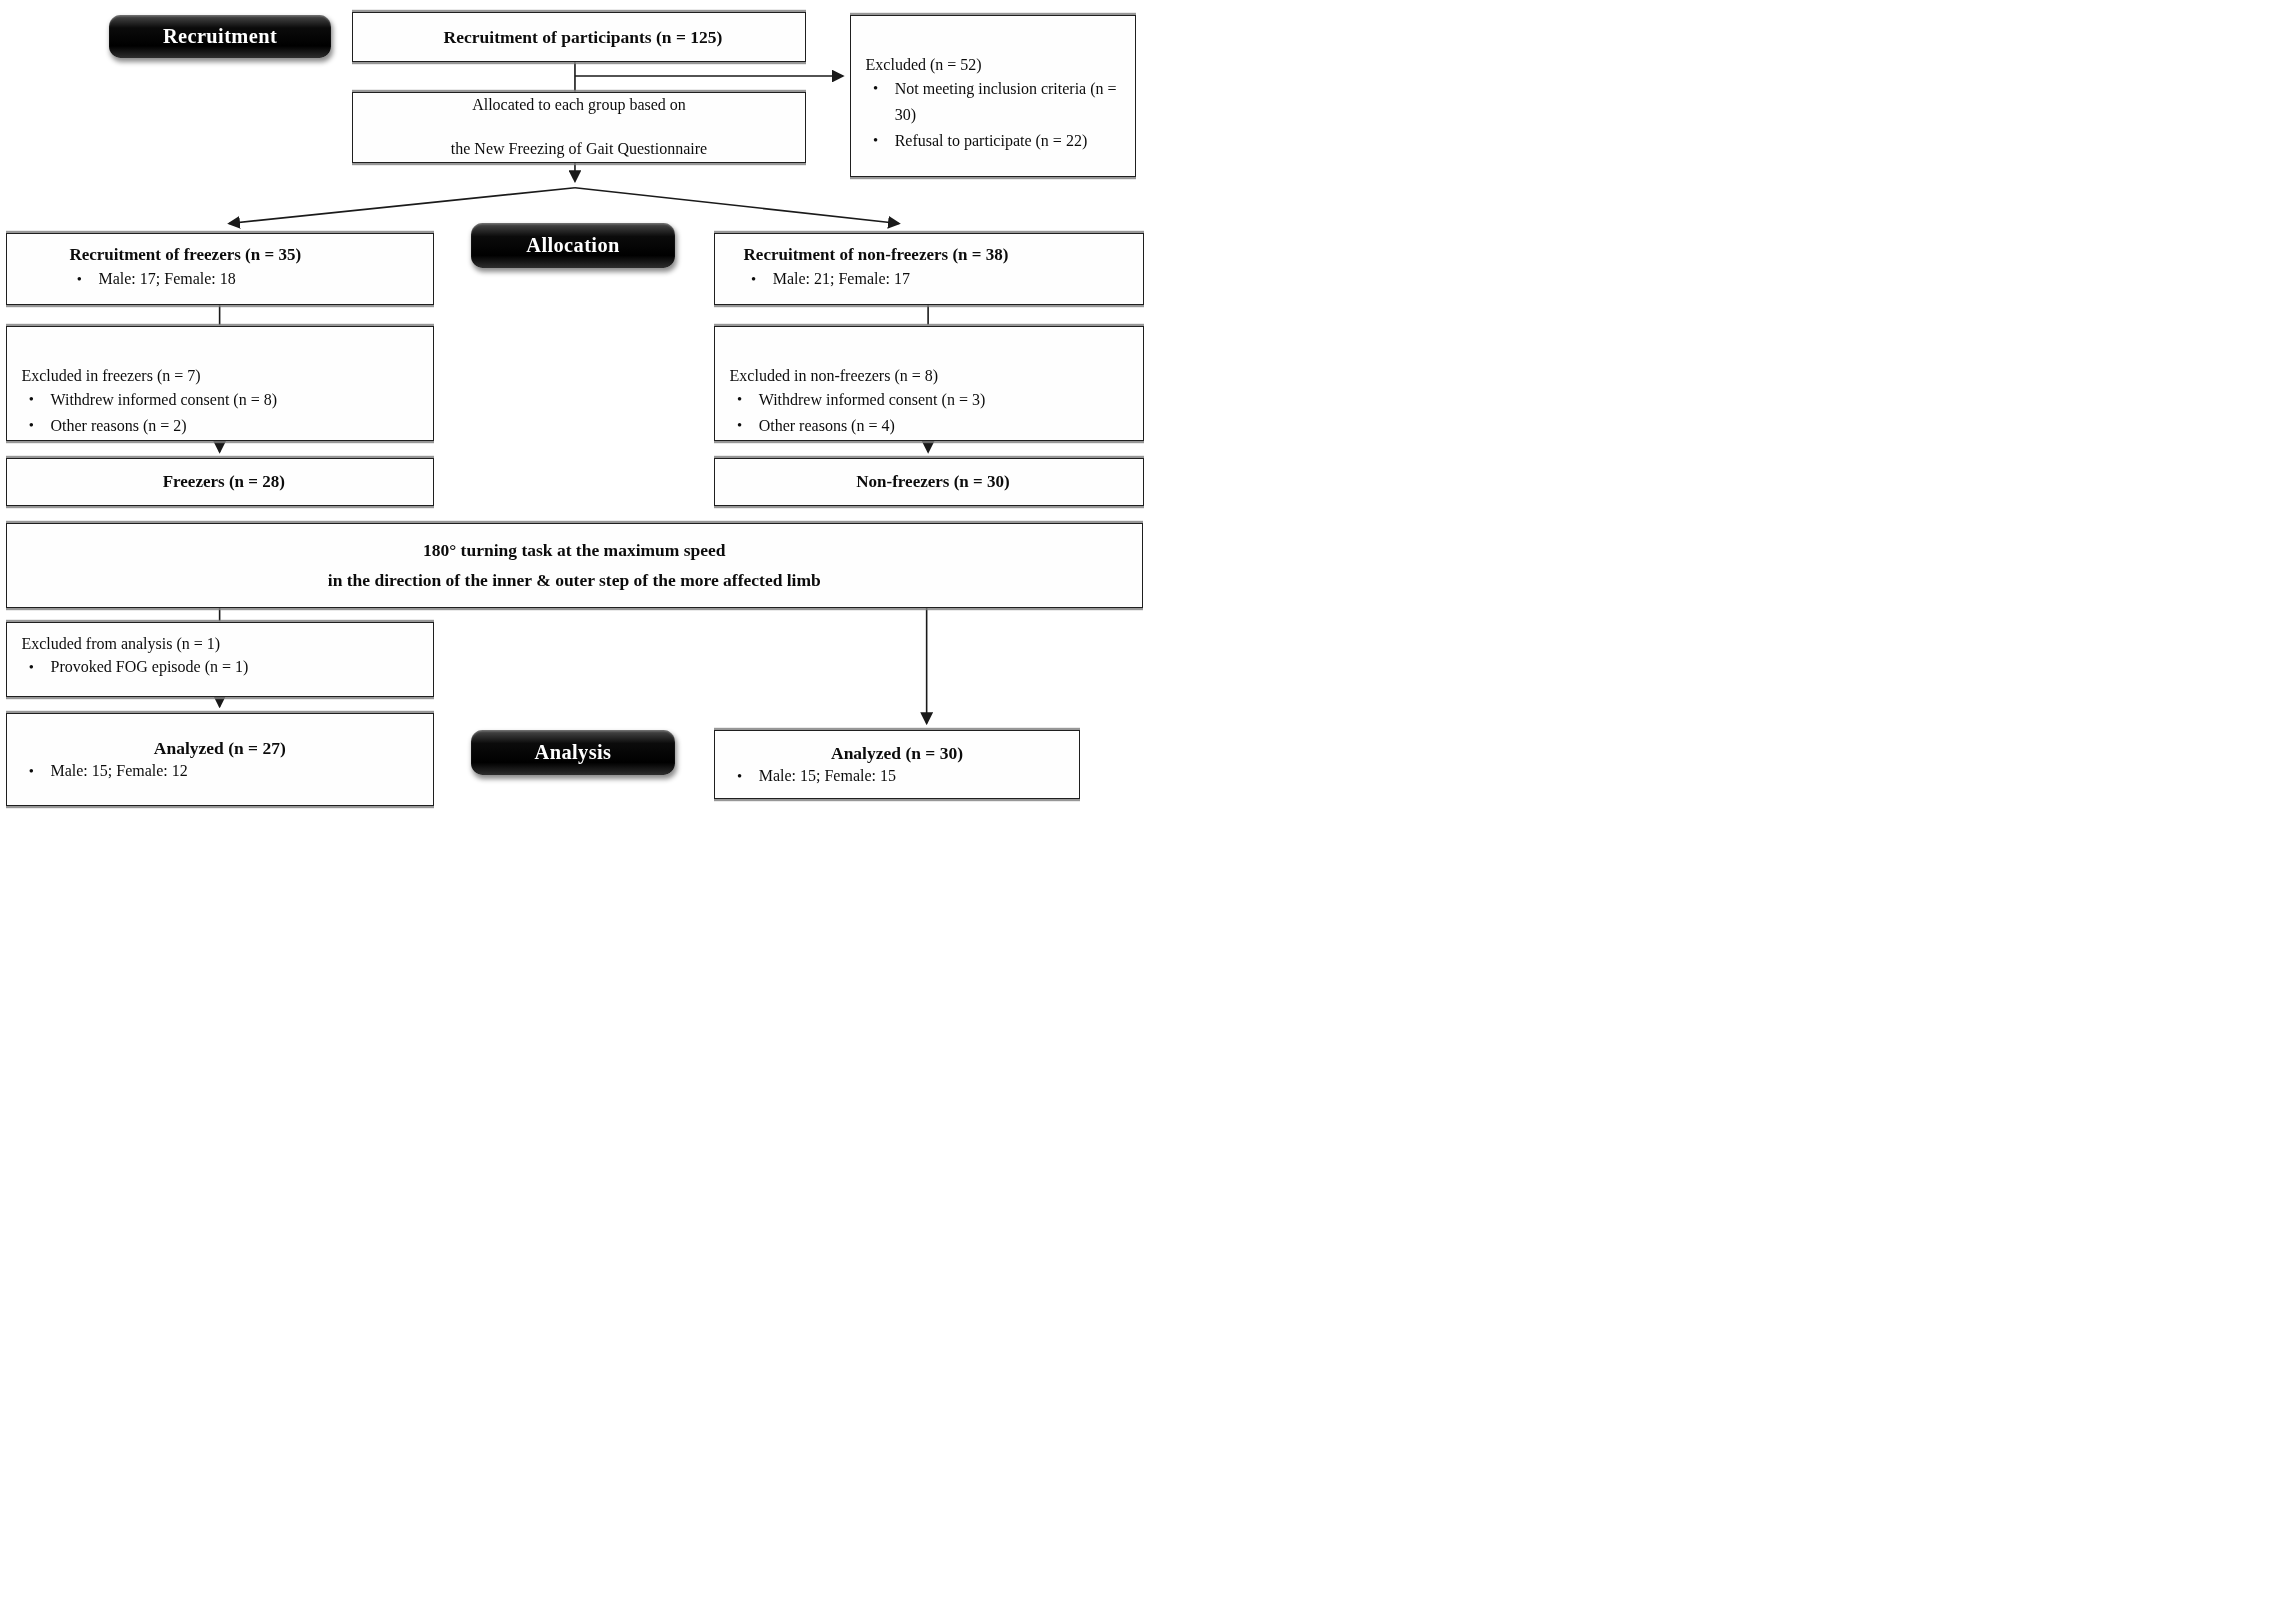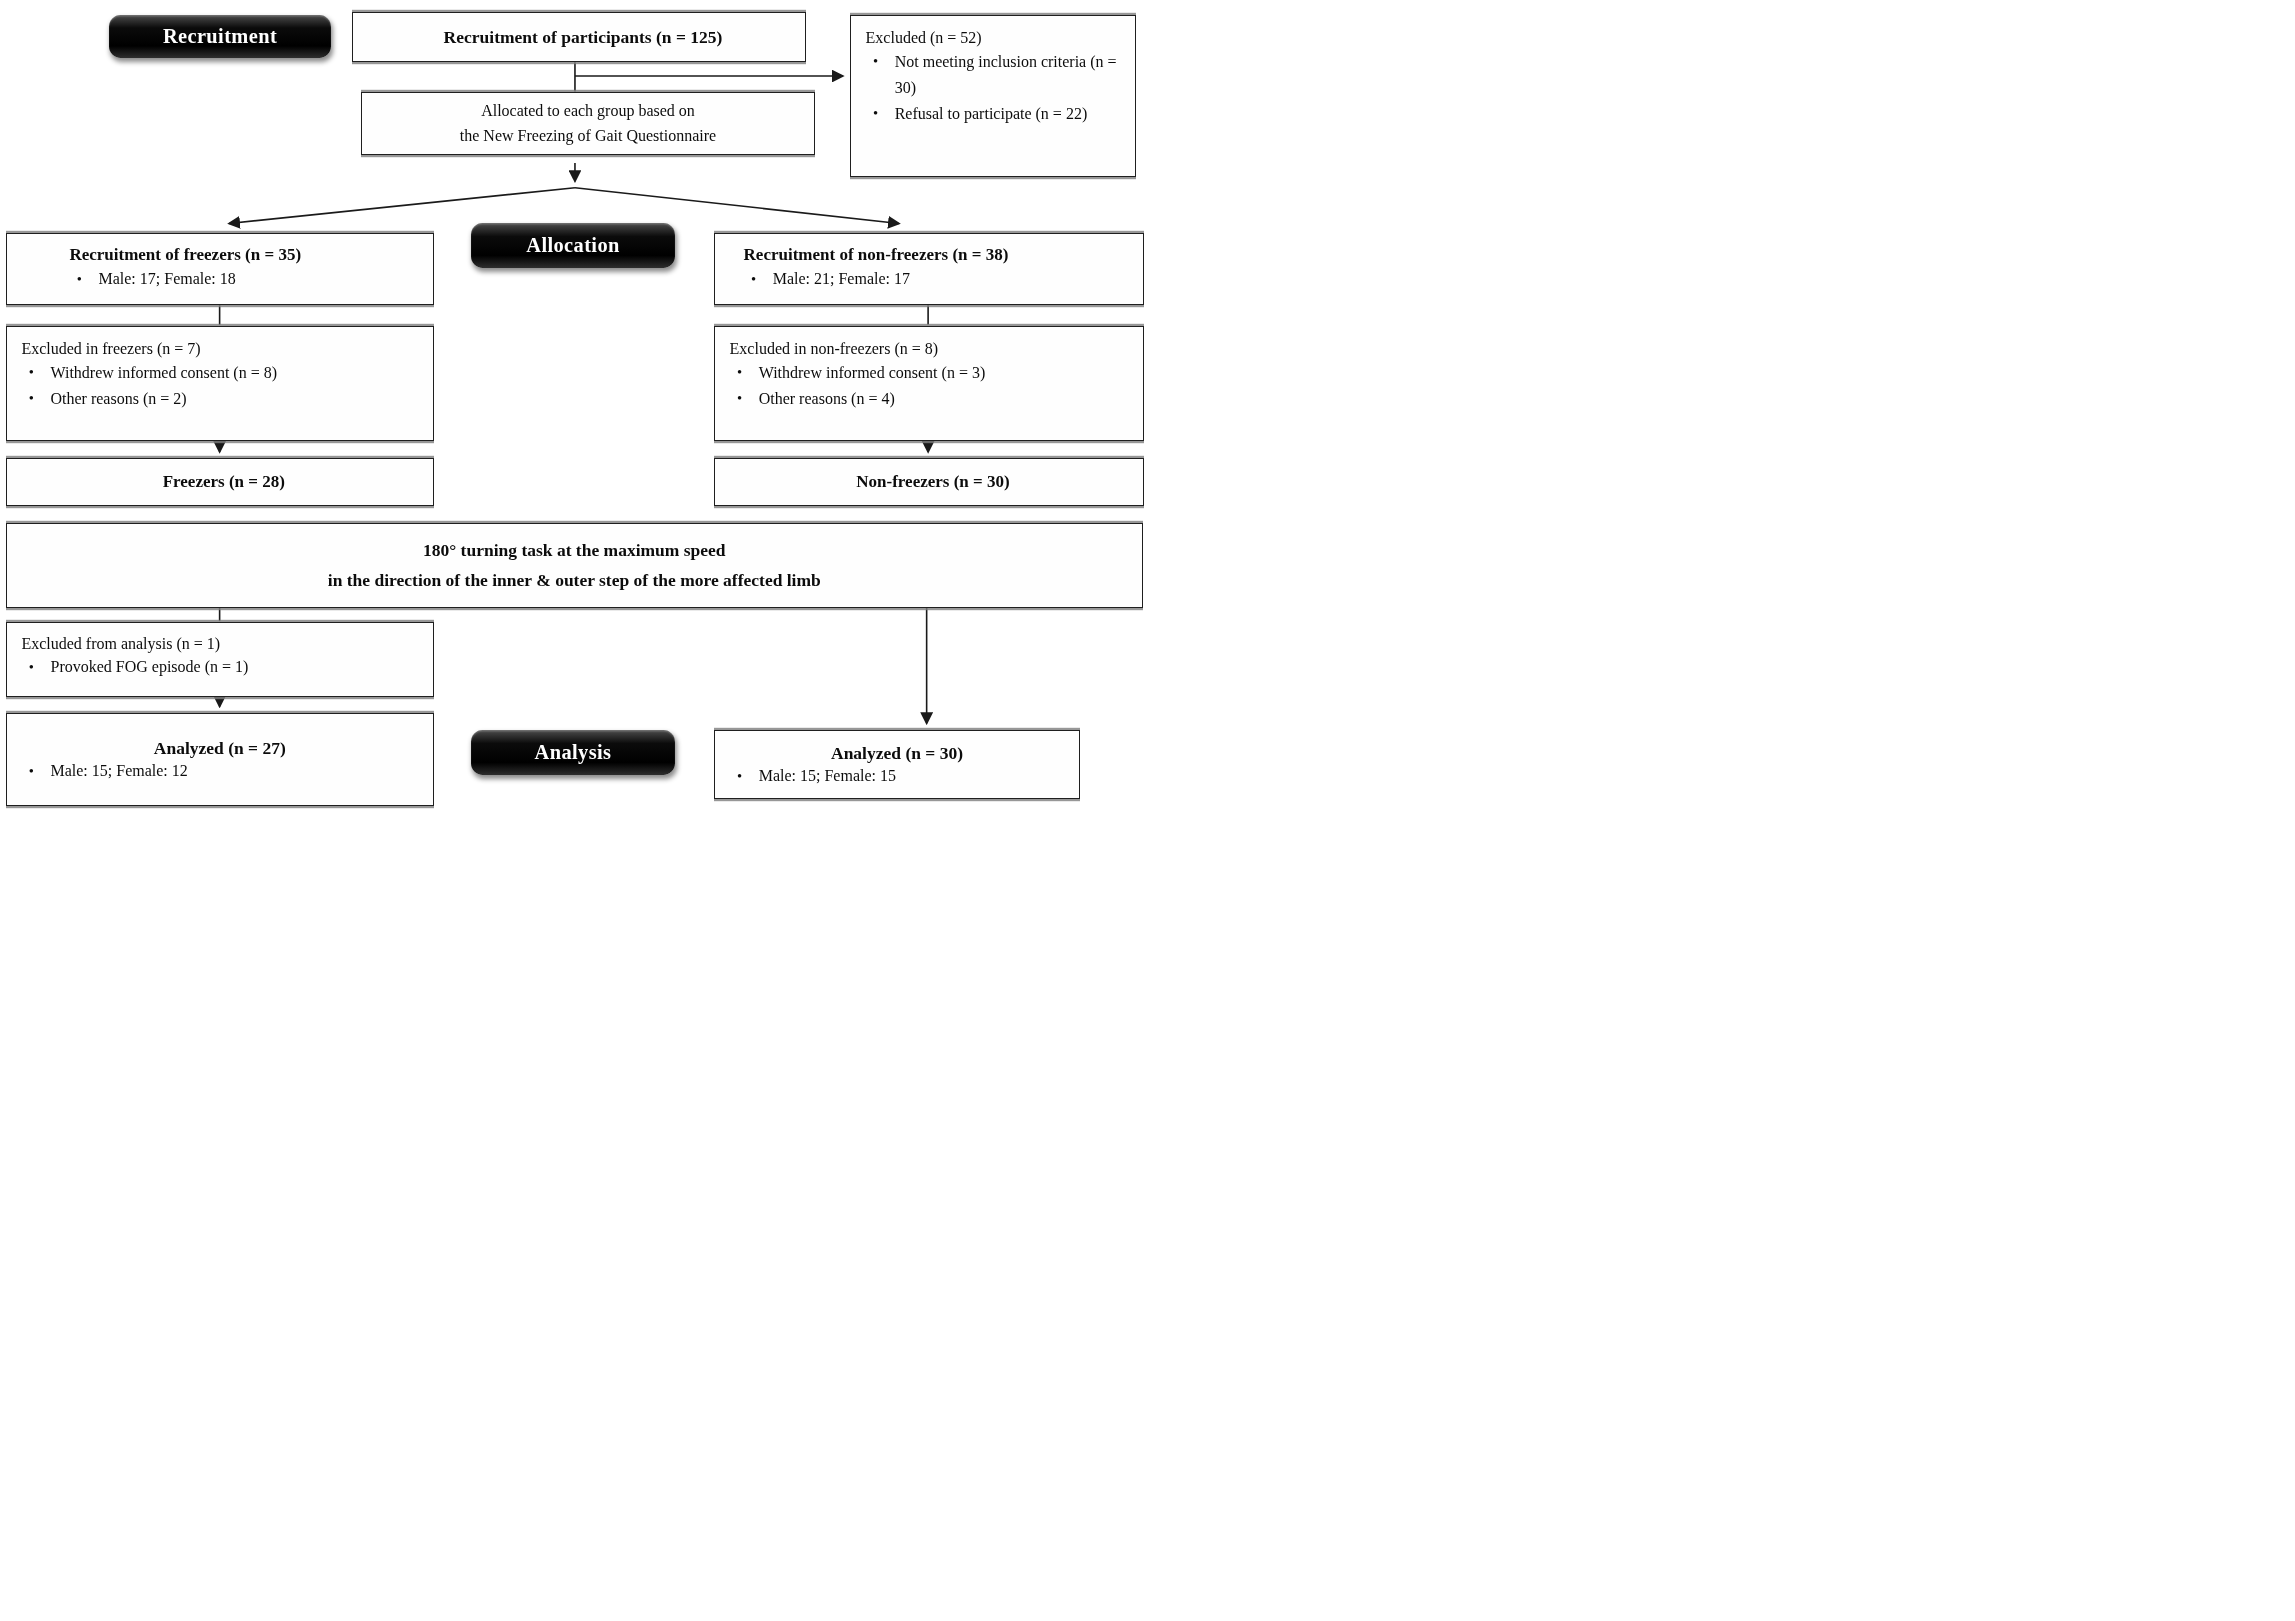--- a/index.html
+++ b/index.html
@@ -74,21 +74,21 @@
   .bullet .dot {
     flex: 0 0 32px;
     padding-left: 10.2px;
     box-sizing: border-box;
     font-size: 14.6px;
     line-height: 1.65;
   }
   .bullet .bt { flex: 1 1 auto; padding-right: 5.8px; }
   .bullets { padding-left: 11.7px; }
   .roomy .bullet { line-height: 1.62; }
-  .roomy .title-left { padding-top: 10.2px; }
+  .roomy .title-left { padding-top: 10.2px; margin-top: 27px; }
   .task-line { font-size: 17.5px; font-weight: bold; line-height: 1.7; }
   .analyzed-title { font-size: 17.5px; font-weight: bold; text-align: center; padding-top: 2.9px; }
   .analyzed-wrap { display: flex; flex-direction: column; justify-content: center; height: 100%; box-sizing: border-box; }
 </style>
 </head>
 <body>
 
 <div class="canvas">
 
   <svg class="connectors" viewBox="0 0 1572 1111">
@@ -134,21 +134,21 @@
         <span class="dot">•</span>
         <span class="bt">Not meeting inclusion criteria (n = 30)</span>
       </div>
       <div class="bullet">
         <span class="dot">•</span>
         <span class="bt">Refusal to participate (n = 22)</span>
       </div>
     </div>
   </div>
 
-  <div class="box center-col fs22" style="left:361px; top:92px; width:454px; height:63px; line-height:1.55;">
+  <div class="box center-col fs22" style="left:352px; top:92px; width:454px; height:71px; line-height:1.55;justify-content:space-between;">
     <div>Allocated to each group based on</div>
     <div>the New Freezing of Gait Questionnaire</div>
   </div>
 
   <div class="box" style="left:5.8px; top:233px; width:428px; height:72px;padding-left:48px;">
     <div class="title-left bold">Recruitment of freezers (n = 35)</div>
     <div class="bullets">
       <div class="bullet">
         <span class="dot">•</span>
         <span class="bt">Male: 17; Female: 18</span>

